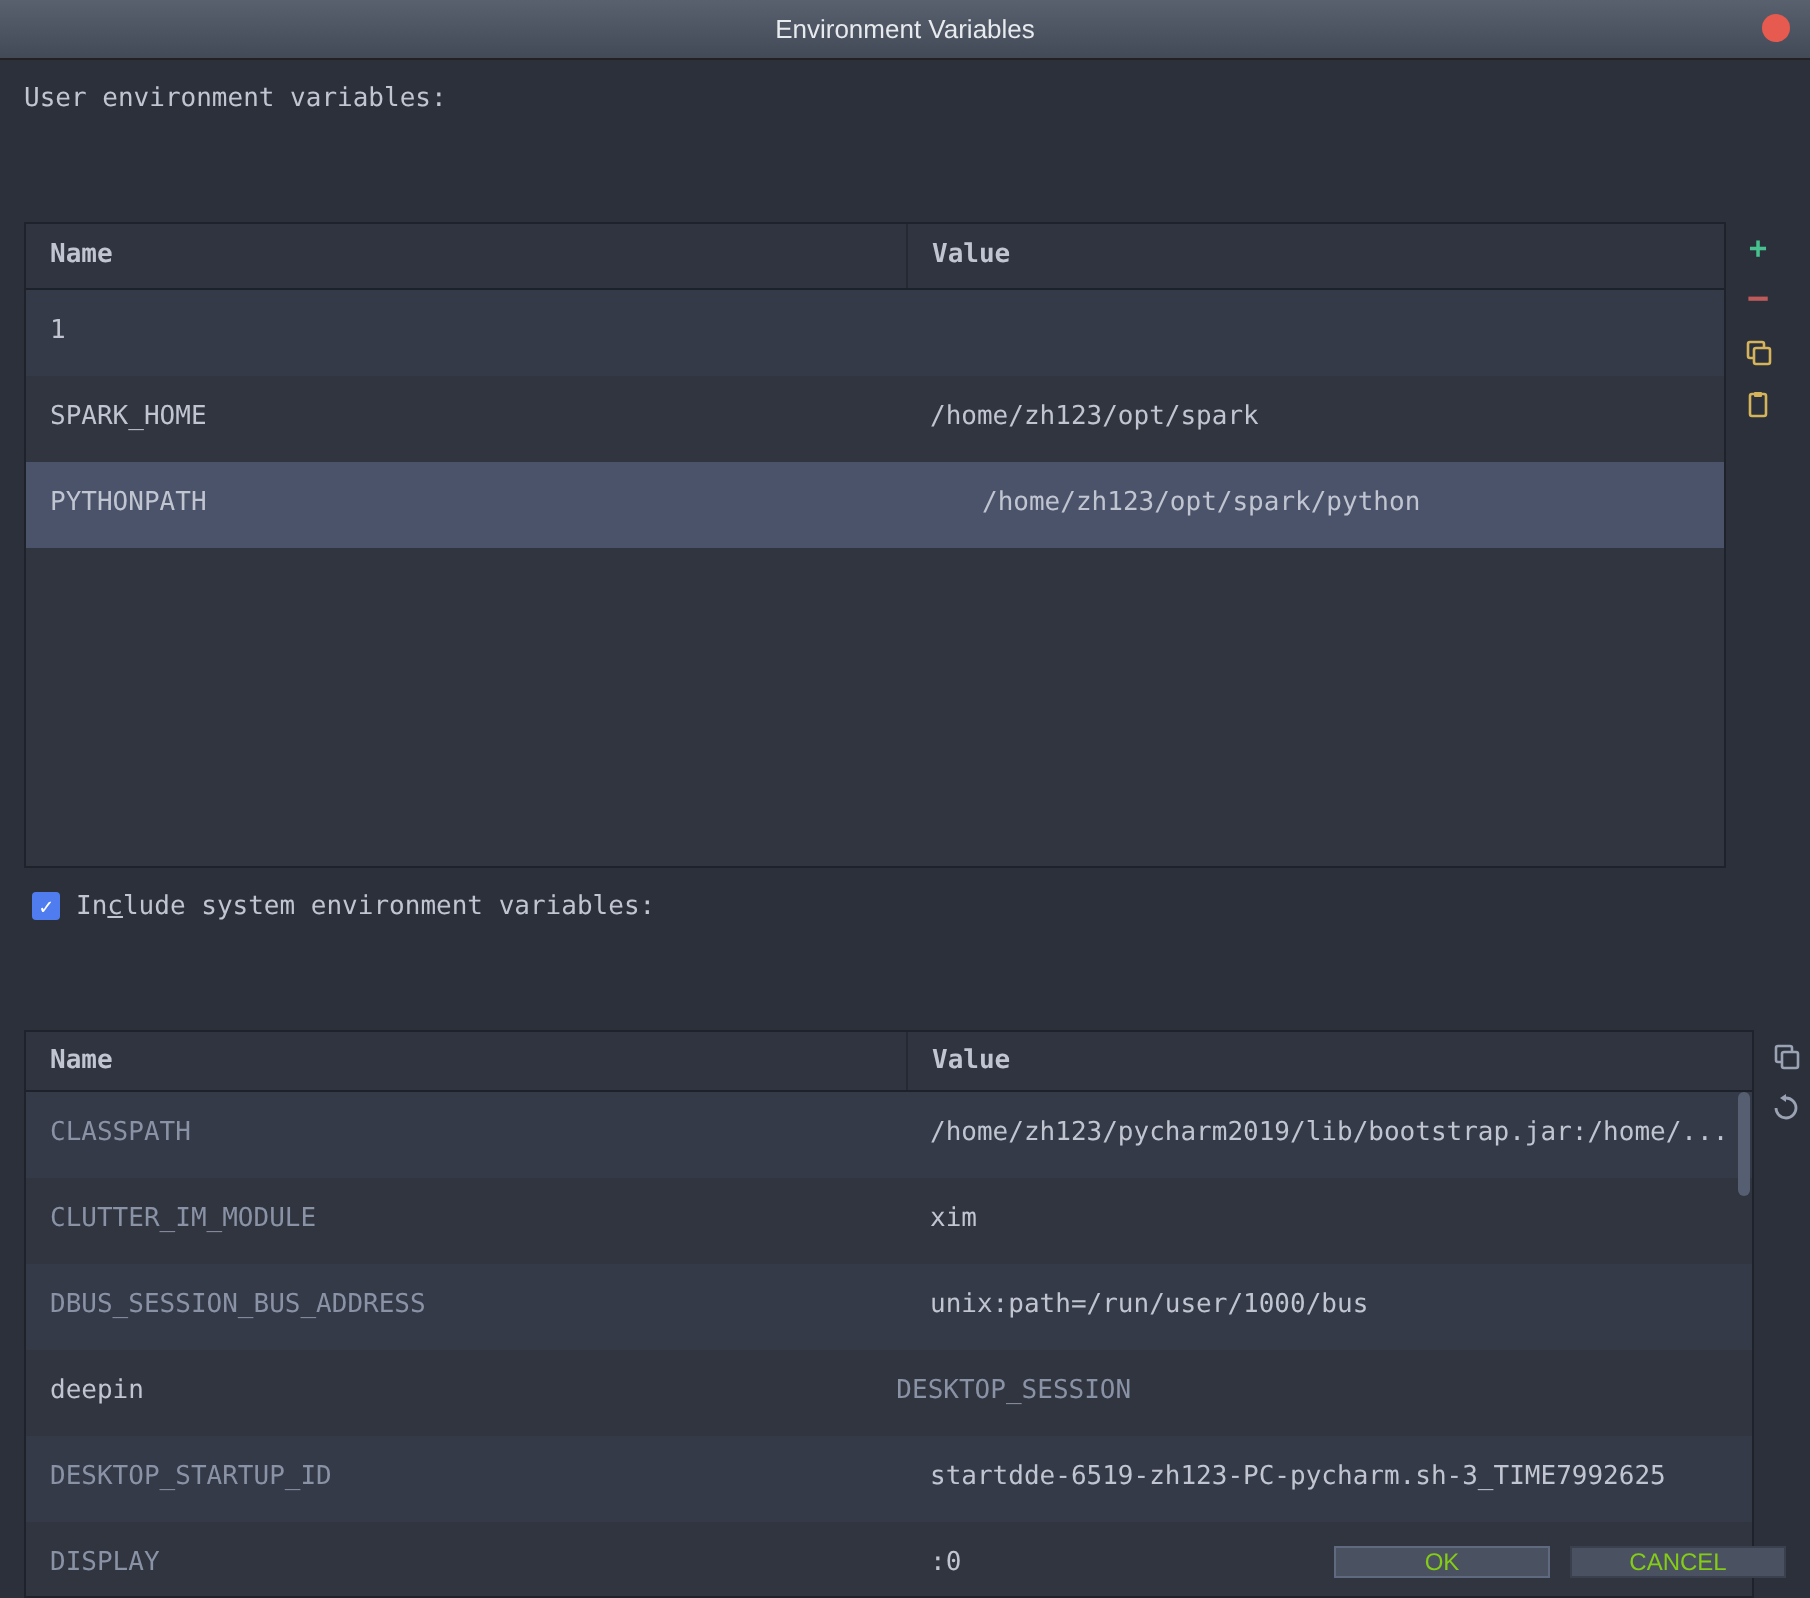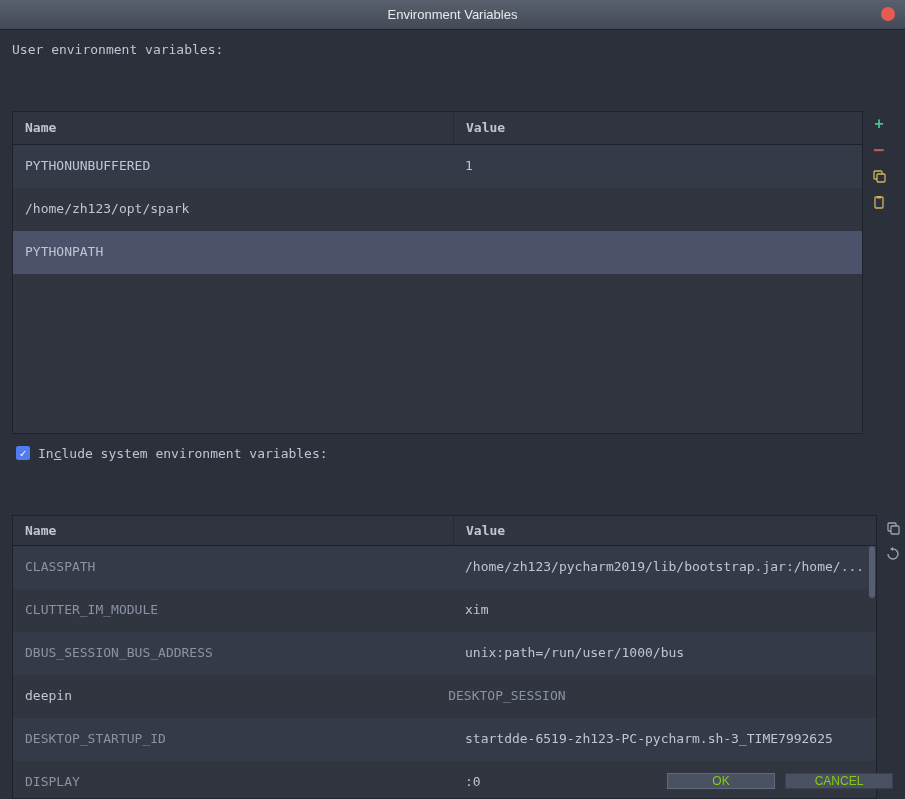--- a/index.html
+++ b/index.html
@@ -220,28 +220,29 @@
     <div class="section-label">User environment variables:</div>
 
     <div class="pane" style="height:324px;">
       <div class="table-container">
         <div class="table-header">
           <div class="th col-name">Name</div>
           <div class="th col-value">Value</div>
         </div>
         <div class="table-body user-body" id="user-body">
             <div class="row">
-              <div class="cell col-name">PYTHONUNBUFFERED</div>
               <div class="cell col-value">1</div>
             </div>
             <div class="row">
+              <div class="cell col-name">SPARK_HOME</div>
               <div class="cell col-value">/home/zh123/opt/spark</div>
             </div>
             <div class="row selected">
               <div class="cell col-name">PYTHONPATH</div>
+              <div class="cell col-value">/home/zh123/opt/spark/python</div>
             </div>
           </div>
       </div>
       <div class="tool-strip">
         <div class="tool add">+</div>
         <div class="tool remove">−</div>
         <div class="tool copy">
           <svg width="14" height="14" viewBox="0 0 14 14">
               <rect x="2" y="2" width="8" height="8" rx="1" fill="none" stroke="#d4b35a" stroke-width="1.3"></rect>
               <rect x="5" y="5" width="8" height="8" rx="1" fill="#2b303b" stroke="#d4b35a" stroke-width="1.3"></rect>

